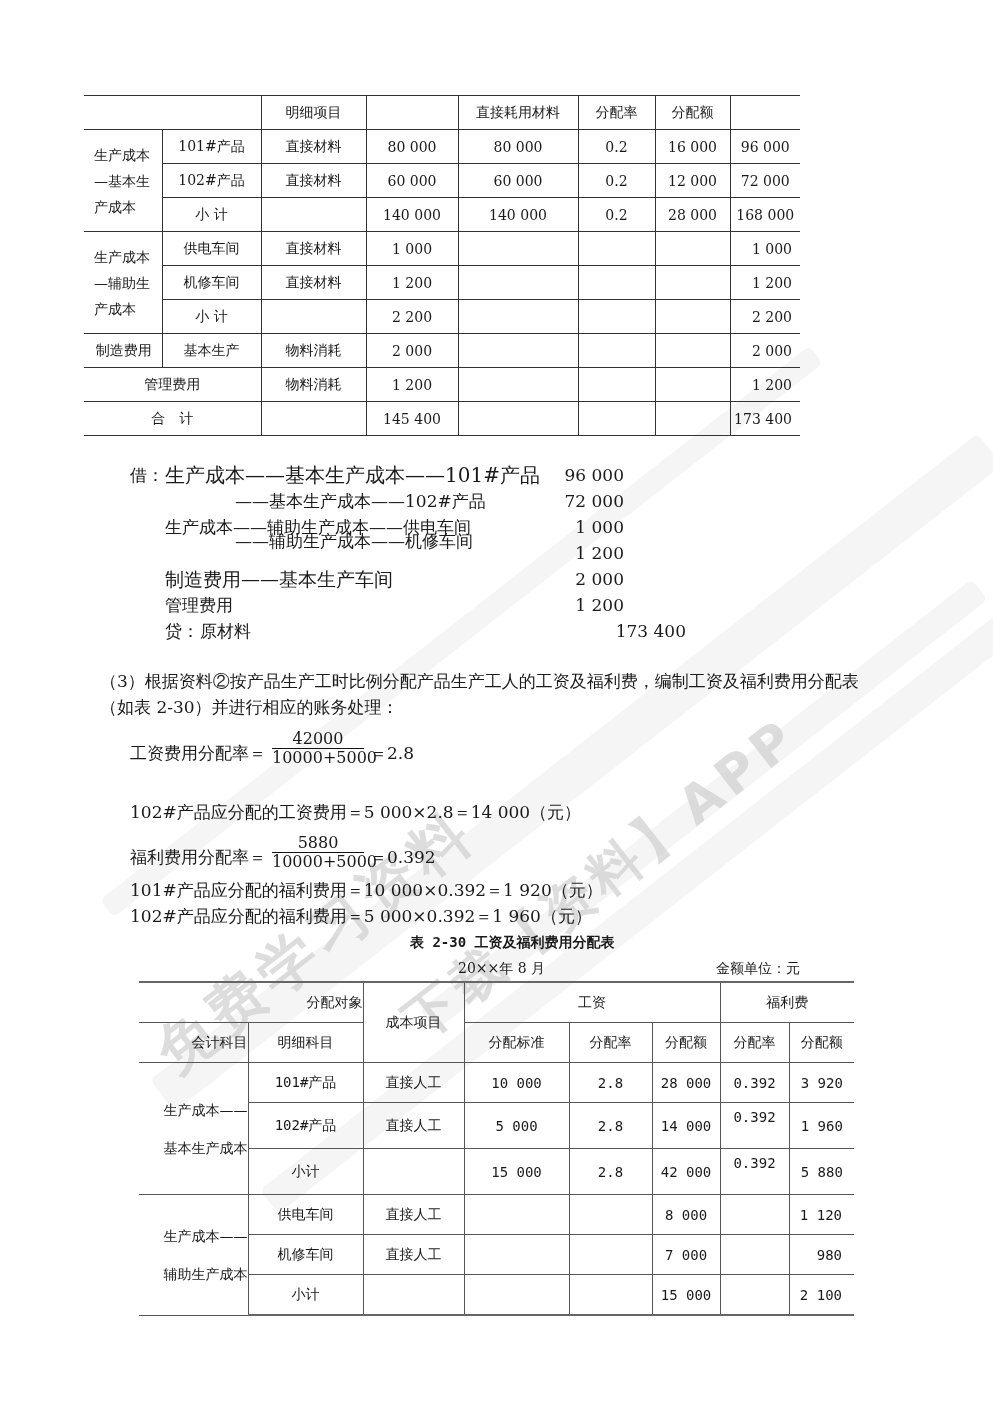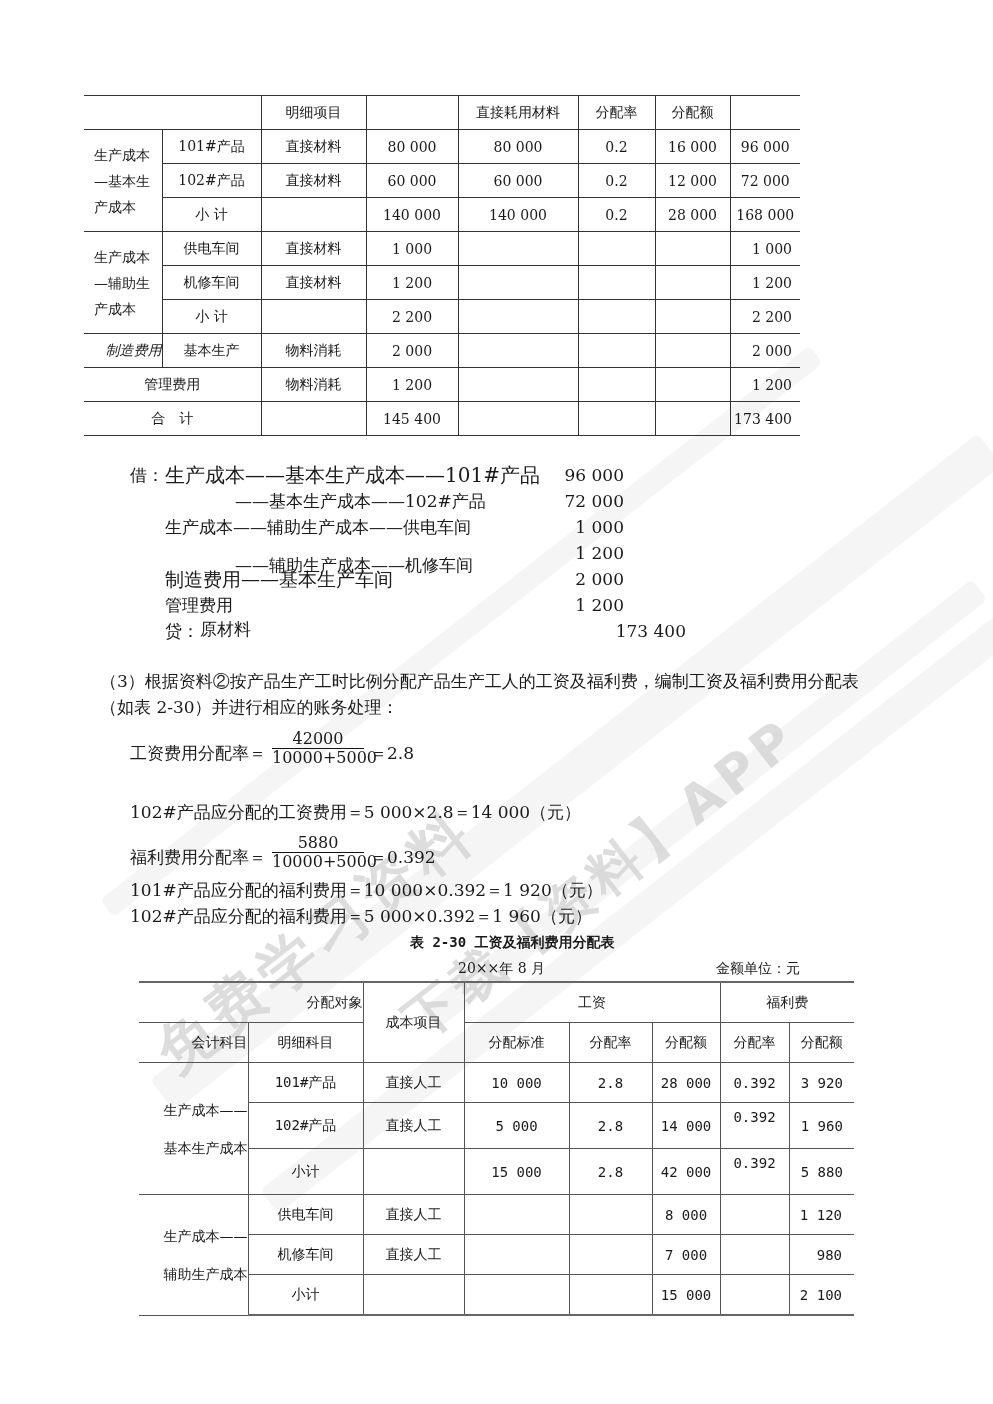--- a/index.html
+++ b/index.html
@@ -148,21 +148,21 @@
     <td>小 计</td>
     <td></td>
     <td>2 200</td>
     <td></td>
           <td></td>
           <td></td>
     <td class="last rt">2 200</td>
   </tr>
 
   <tr>
-    <td class="first" style="text-align:right;padding-left:2px;font-style:italic;">制造费用</td>
+    <td class="first" style="text-align:center;padding-left:2px;">制造费用</td>
     <td>基本生产</td>
     <td>物料消耗</td>
     <td>2 000</td>
     <td></td>
           <td></td>
           <td></td>
     <td class="last rt">2 000</td>
   </tr>
   <tr>
     <td class="first" colspan="2">管理费用</td>
@@ -189,31 +189,31 @@
   <div class="jl" style="left:130px;top:462px;font-size:17px;">借：</div>
   <div class="jl" style="left:165px;top:462px;font-size:20px;">生产成本——基本生产成本——101#产品</div>
   <div class="amt" style="left:540px;width:84px;top:462px;font-size:17px;">96 000</div>
 
   <div class="jl" style="left:235px;top:488px;font-size:17px;">——基本生产成本——102#产品</div>
   <div class="amt" style="left:540px;width:84px;top:488px;font-size:17px;">72 000</div>
 
   <div class="jl" style="left:165px;top:514px;font-size:17px;">生产成本——辅助生产成本——供电车间</div>
   <div class="amt" style="left:540px;width:84px;top:514px;font-size:17px;">1 000</div>
 
-  <div class="jl" style="left:235px;top:552px;font-size:17px;text-align:right;">——辅助生产成本——机修车间</div>
+  <div class="jl" style="left:235px;top:528px;font-size:17px;text-align:right;">——辅助生产成本——机修车间</div>
   <div class="amt" style="left:540px;width:84px;top:540px;font-size:17px;">1 200</div>
 
   <div class="jl" style="left:165px;top:566px;font-size:19px;">制造费用——基本生产车间</div>
   <div class="amt" style="left:540px;width:84px;top:566px;font-size:17px;">2 000</div>
 
   <div class="jl" style="left:165px;top:592px;font-size:17px;">管理费用</div>
   <div class="amt" style="left:540px;width:84px;top:592px;font-size:17px;">1 200</div>
 
   <div class="jl" style="left:165px;top:618px;font-size:17px;">贷：</div>
-  <div class="jl" style="left:200px;top:618px;font-size:17px;font-family:Liberation Mono, monospace;">原材料</div>
+  <div class="jl" style="left:200px;top:618px;font-size:17px;">原材料</div>
   <div class="amt" style="left:600px;width:86px;top:618px;font-size:17px;">173 400</div>
 </div>
 
 <div class="para" style="left:100px;top:670px;">（3）根据资料②按产品生产工时比例分配产品生产工人的工资及福利费，编制工资及福利费用分配表</div>
 <div class="para" style="left:100px;top:696px;">（如表 2-30）并进行相应的账务处理：</div>
 
 <div class="para" style="left:130px;top:742px;">工资费用分配率＝</div>
 <div class="frac" style="left:272px;top:730px;width:92px;">
   <span class="num">42000</span>
   <span class="den">10000+5000</span>

